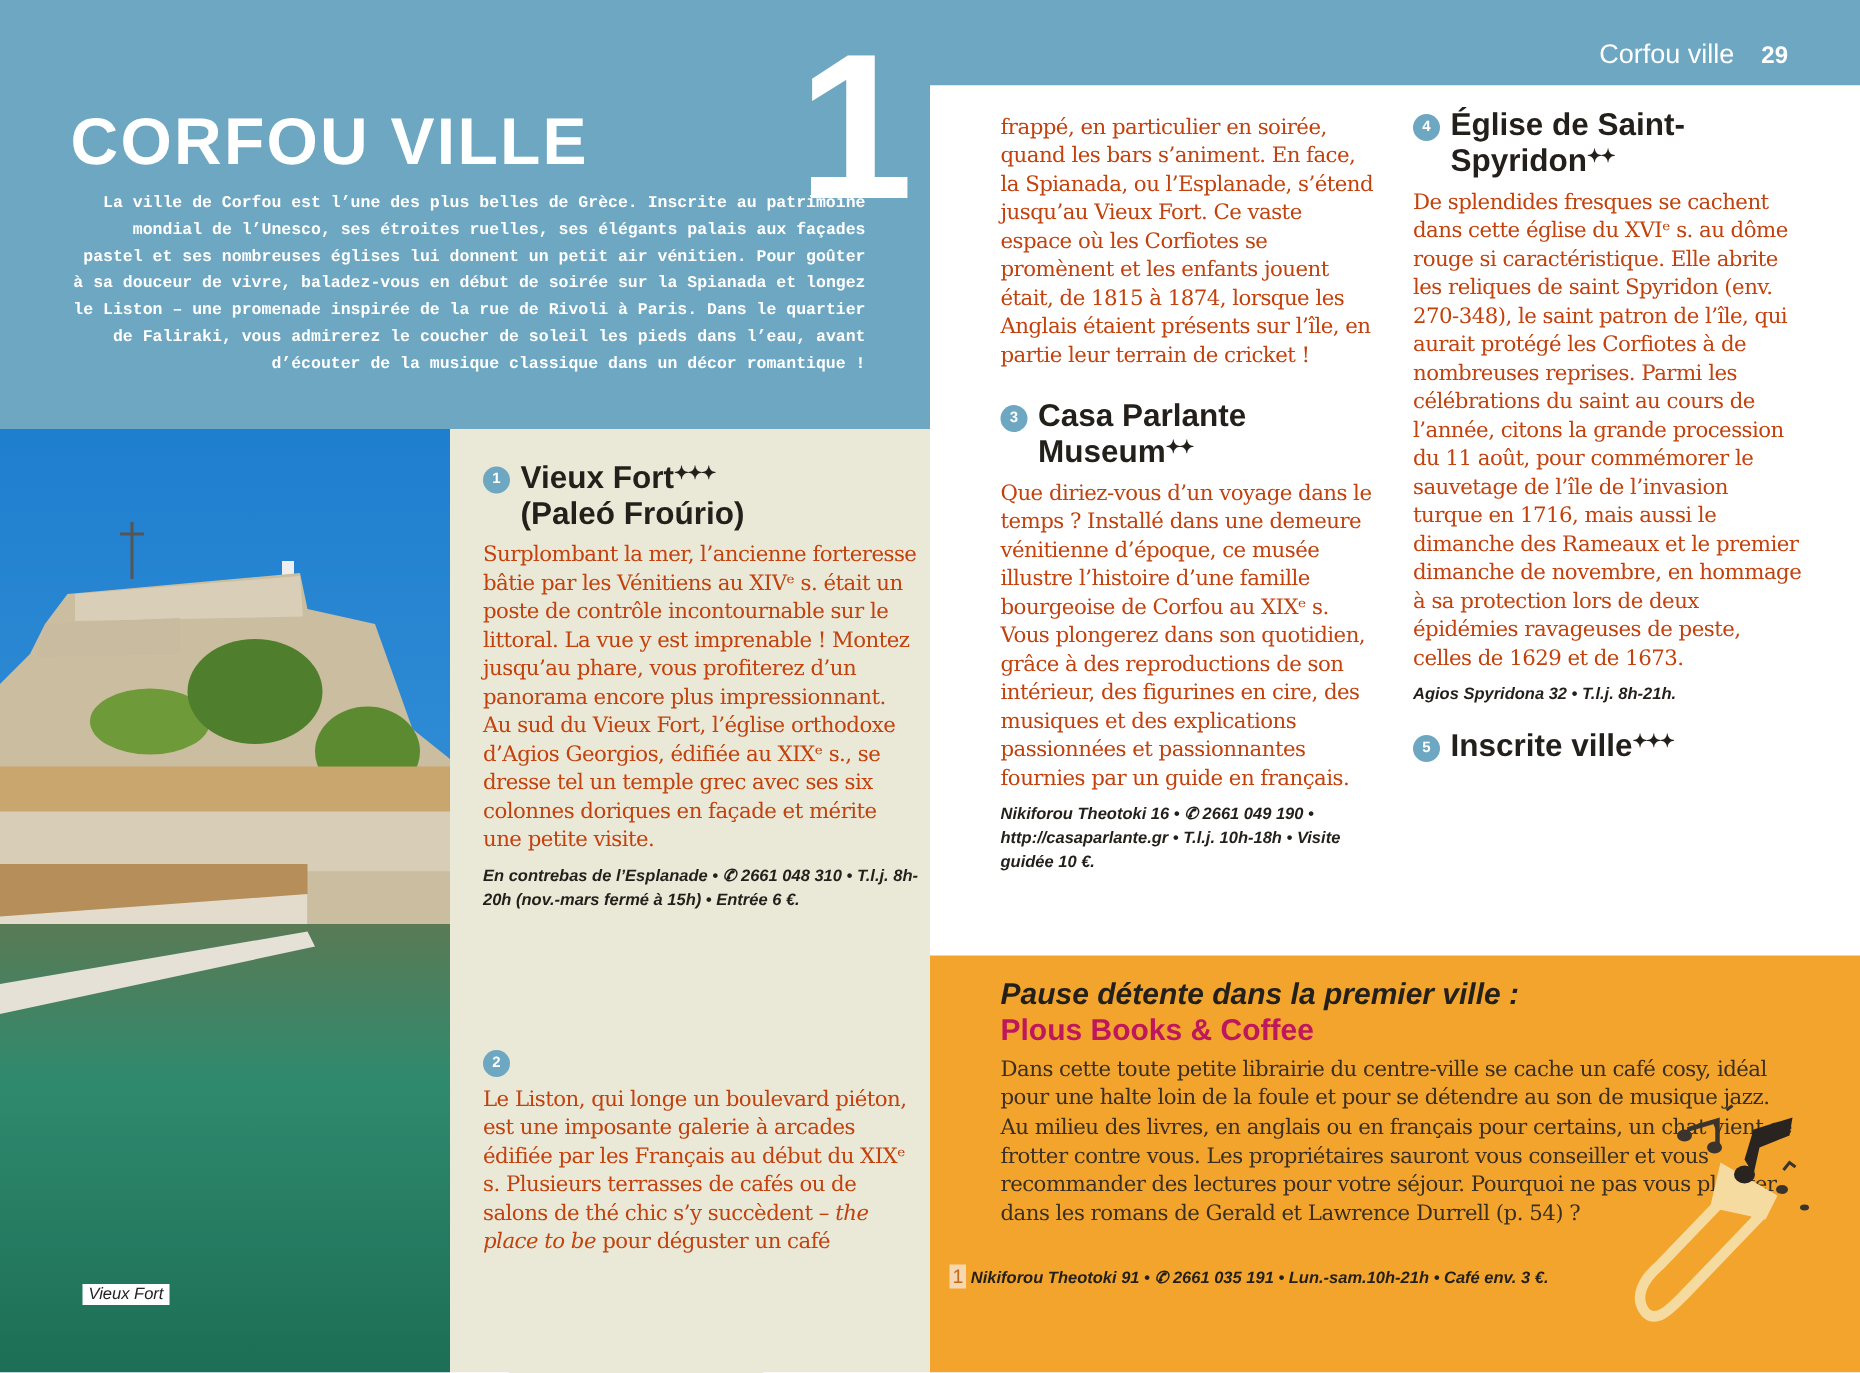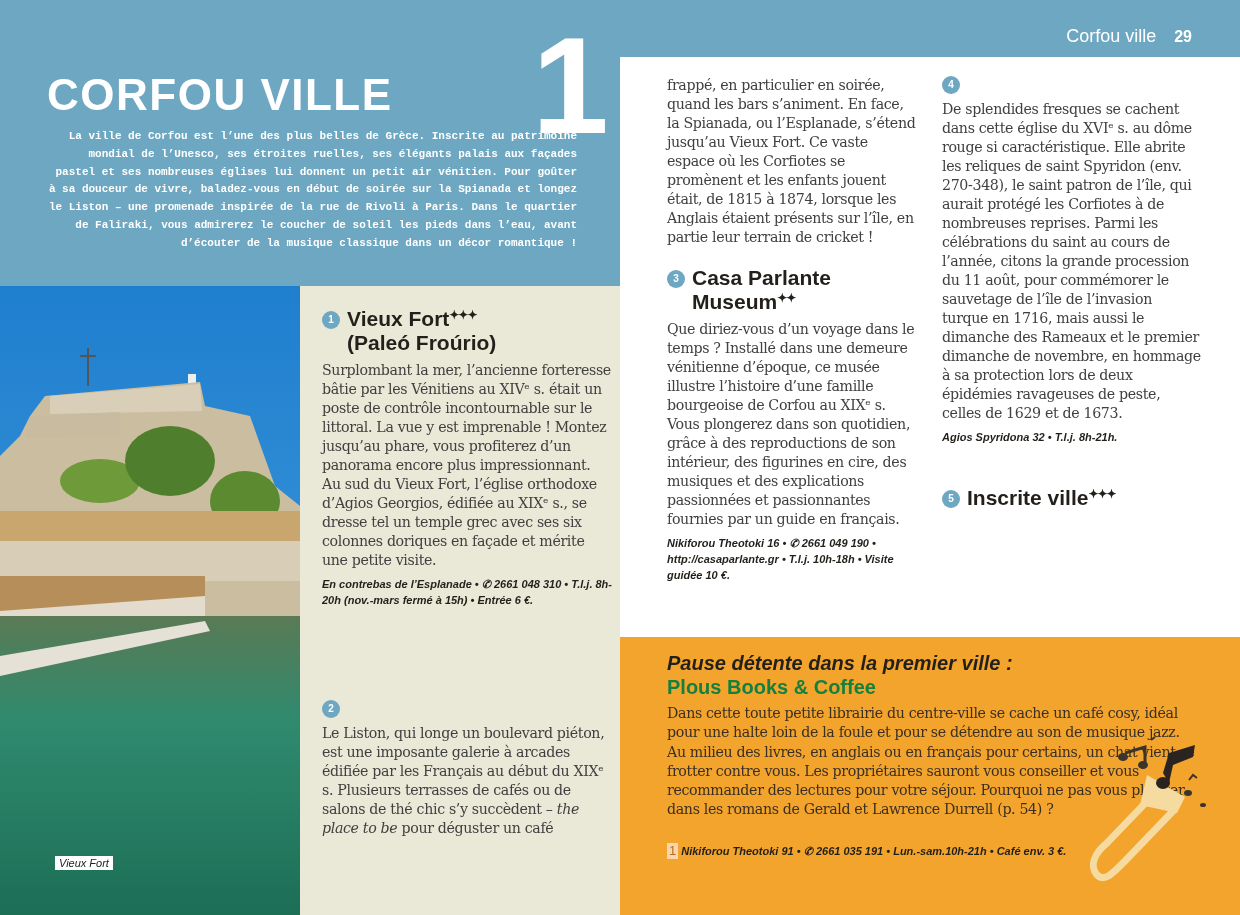--- a/index.html
+++ b/index.html
@@ -20,34 +20,34 @@
   .photo svg { display: block; }
   .photo-caption { position: absolute; left: 55px; top: 856px; background: #fff; color: #222; font-family: "Liberation Sans", sans-serif; font-style: italic; font-size: 11px; padding: 1px 4px; }
 
   .beige-col { position: absolute; left: 300px; top: 286px; width: 320px; height: 629px; background: #eae8d7; }
   .white-page { position: absolute; left: 620px; top: 57px; width: 620px; height: 580px; background: #fff; }
   .orange-box { position: absolute; left: 620px; top: 637px; width: 620px; height: 278px; background: #f3a42d; }
 
   .entry-head { display: flex; align-items: flex-start; gap: 7px; font-family: "Liberation Sans", sans-serif; font-weight: bold; font-size: 21px; line-height: 24px; color: #231f1a; }
   .num-badge { flex: 0 0 auto; width: 18px; height: 18px; border-radius: 50%; background: #6ea7c1; color: #fff; font-size: 10px; line-height: 18px; text-align: center; margin-top: 4px; }
   .stars { font-size: 12px; vertical-align: top; position: relative; top: -4px; letter-spacing: -1px; }
-  .body-text { font-family: "DejaVu Serif", serif; font-size: 14.2px; line-height: 19px; color: #404040; margin-top: 6px; letter-spacing: -0.35px; }
+  .body-text { font-family: "DejaVu Serif", serif; font-size: 14.2px; line-height: 19px; color: #c2410c; margin-top: 6px; letter-spacing: -0.35px; }
   .practical { font-family: "Liberation Sans", sans-serif; font-style: italic; font-weight: bold; font-size: 11px; line-height: 16px; color: #231f1a; margin-top: 6px; }
 
   .col-a { position: absolute; left: 322px; top: 307px; width: 290px; }
   .col-a2 { position: absolute; left: 322px; top: 696px; width: 290px; }
   .col-b-top { position: absolute; left: 667px; top: 76px; width: 250px; }
   .col-b { position: absolute; left: 667px; top: 266px; width: 250px; }
   .col-c { position: absolute; left: 942px; top: 72px; width: 260px; }
   .col-c2 { position: absolute; left: 942px; top: 486px; width: 260px; }
 
   .box-title-1 { position: absolute; left: 667px; top: 652px; font-family: "Liberation Sans", sans-serif; font-weight: bold; font-style: italic; font-size: 20px; color: #231f1a; }
-  .box-title-2 { position: absolute; left: 667px; top: 676px; font-family: "Liberation Sans", sans-serif; font-weight: bold; font-size: 20px; color: #15803d; }
+  .box-title-2 { position: absolute; left: 667px; top: 676px; font-family: "Liberation Sans", sans-serif; font-weight: bold; font-size: 20px; color: #be185d; }
   .box-text { position: absolute; left: 667px; top: 704px; width: 530px; font-size: 14.2px; line-height: 19.3px; color: #3a2f22; letter-spacing: -0.35px; }
-  .box-practical { position: absolute; left: 667px; top: 843px; width: 420px; font-family: "Liberation Sans", sans-serif; font-style: italic; font-weight: bold; font-size: 11px; line-height: 16px; color: #231f1a; }
+  .box-practical { position: absolute; left: 633px; top: 843px; width: 420px; font-family: "Liberation Sans", sans-serif; font-style: italic; font-weight: bold; font-size: 11px; line-height: 16px; color: #231f1a; }
   .map-ref { display: inline-block; background: #f6d7b0; color: #c06a1e; font-style: normal; font-weight: normal; font-size: 13px; padding: 0 2px; margin-right: 3px; }
   .trumpet { position: absolute; left: 1085px; top: 735px; width: 125px; height: 150px; }
 </style>
 </head>
 <body>
 
 <div class="header-band"></div>
 <div class="running-head">
   <span class="rh-title">Corfou ville</span>
   <span class="rh-page">29</span>
@@ -120,20 +120,21 @@
     <span class="num-badge">3</span>
     <span><span>Casa Parlante</span><br><span>Museum</span><span class="stars">✦✦</span></span>
   </div>
   <p class="body-text">Que diriez-vous d’un voyage dans le temps ? Installé dans une demeure vénitienne d’époque, ce musée illustre l’histoire d’une famille bourgeoise de Corfou au XIXᵉ s. Vous plongerez dans son quotidien, grâce à des reproductions de son intérieur, des figurines en cire, des musiques et des explications passionnées et passionnantes fournies par un guide en français.</p>
   <p class="practical">Nikiforou Theotoki 16 • ✆ 2661 049 190 • http://casaparlante.gr • T.l.j. 10h-18h • Visite guidée 10 €.</p>
 </div>
 
 <div class="col-c">
   <div class="entry-head">
     <span class="num-badge">4</span>
+    <span><span>Église de Saint-</span><br><span>Spyridon</span><span class="stars">✦✦</span></span>
   </div>
   <p class="body-text">De splendides fresques se cachent dans cette église du XVIᵉ s. au dôme rouge si caractéristique. Elle abrite les reliques de saint Spyridon (env. 270-348), le saint patron de l’île, qui aurait protégé les Corfiotes à de nombreuses reprises. Parmi les célébrations du saint au cours de l’année, citons la grande procession du 11 août, pour commémorer le sauvetage de l’île de l’invasion turque en 1716, mais aussi le dimanche des Rameaux et le premier dimanche de novembre, en hommage à sa protection lors de deux épidémies ravageuses de peste, celles de 1629 et de 1673.</p>
   <p class="practical">Agios Spyridona 32 • T.l.j. 8h-21h.</p>
 </div>
 
 <div class="col-c2">
   <div class="entry-head">
     <span class="num-badge">5</span>
     <span><span>Inscrite ville</span><span class="stars">✦✦✦</span></span>
   </div>

